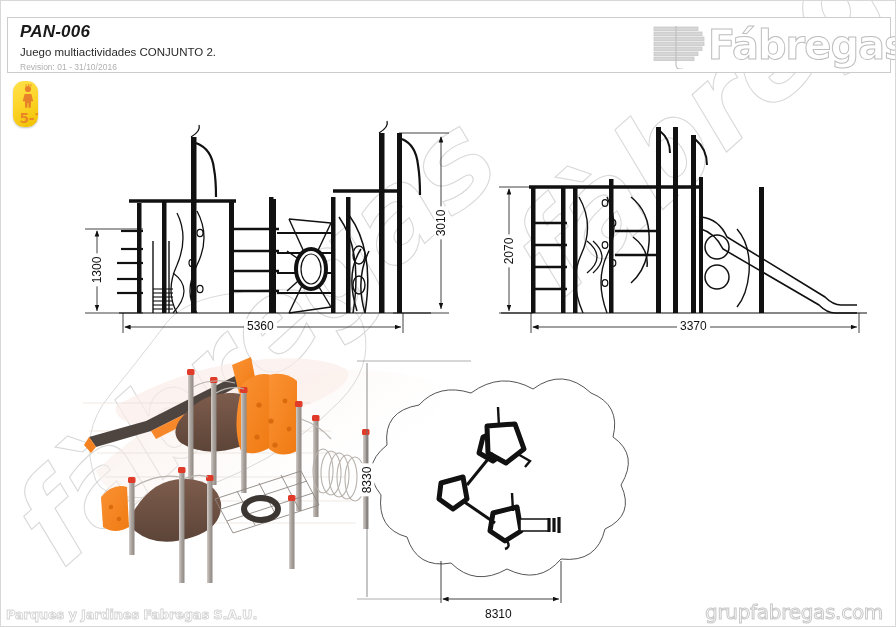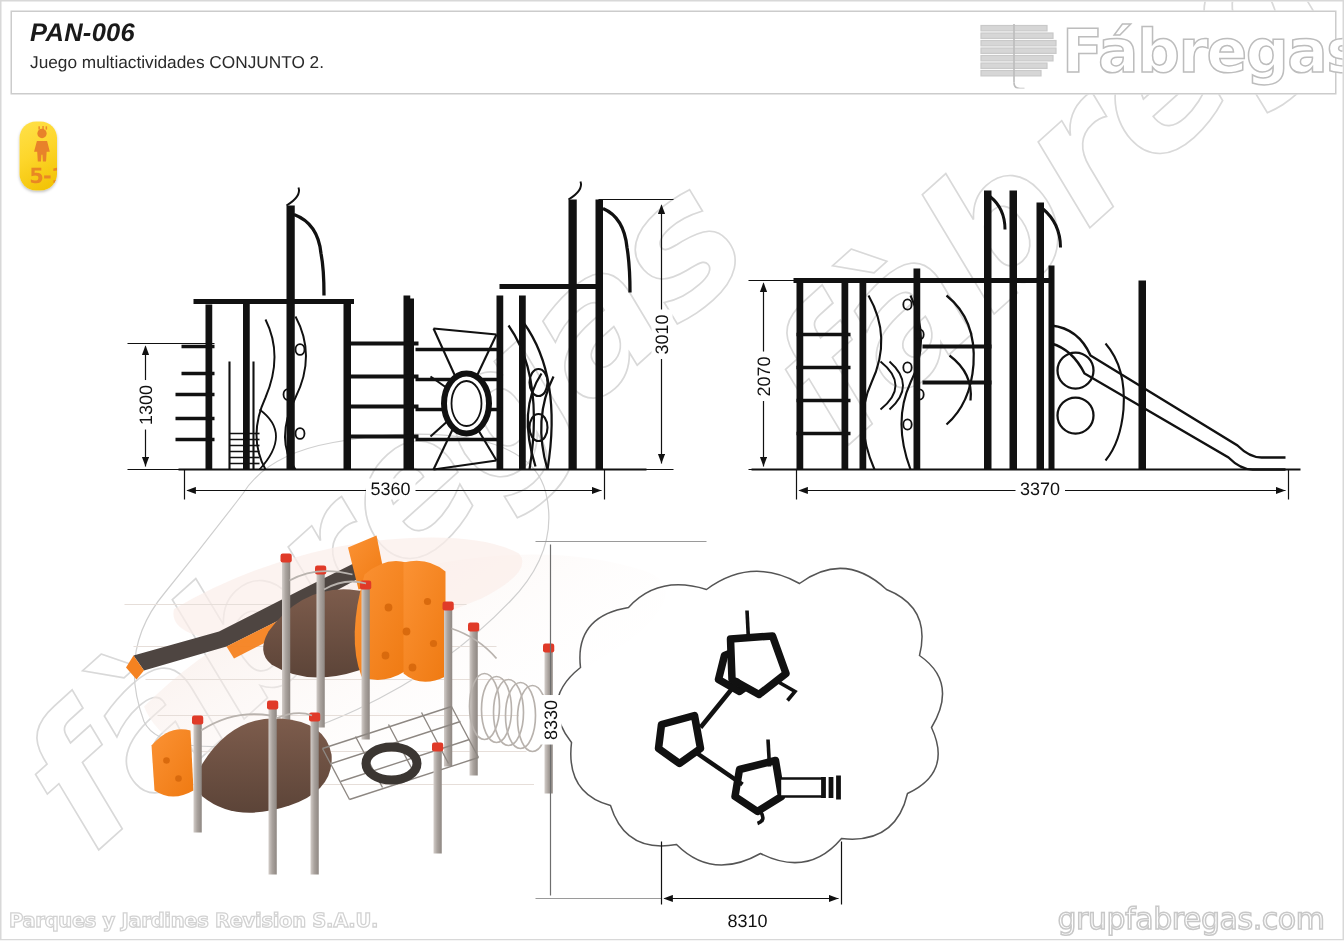--- a/index.html
+++ b/index.html
@@ -18,21 +18,21 @@
     background: #ffffff;
     overflow: hidden;
     box-sizing: border-box;
     border: 1px solid #d8d8d8;
   }
 
   
   #header {
     position: absolute;
     left: 6px;
-    top: 6px;
+    top: 16px;
     width: 884px;
     height: 56px;
     border: 1px solid #cccccc;
     background: #ffffff;
     box-sizing: border-box;
   }
   #header-left {
     position: absolute;
     left: 12px;
     top: 4px;
@@ -175,20 +175,21 @@
       </style>
     </defs>
     <text class="wmtxt" x="560" y="300" transform="rotate(-42 560 300)">fàbregas</text>
     <text class="wmtxt" x="60" y="570" transform="rotate(-42 60 570)">fàbregas</text>
   </svg>
 
   <div id="header">
     <div id="header-left">
       <div id="ref-code">PAN-006</div>
       <div id="ref-desc">Juego multiactividades CONJUNTO 2.</div>
+      <div id="ref-rev">Revision: 01 - 31/10/2016</div>
     </div>
 
     <div id="logo-wrap">
       <svg id="logo-mark" viewBox="0 0 56 44" xmlns="http://www.w3.org/2000/svg">
         <g stroke="#c9c9c9" stroke-width="0.8" fill="#d6d6d6">
           <rect x="2" y="2" width="44" height="3.6"></rect>
           <rect x="2" y="7" width="48" height="3.6"></rect>
           <rect x="2" y="12" width="50" height="3.6"></rect>
           <rect x="2" y="17" width="50" height="3.6"></rect>
           <rect x="2" y="22" width="48" height="3.6"></rect>
@@ -635,16 +636,16 @@
   <div class="dimtext" style="left:243px; top:318px;">5360</div>
 
   <div class="dimtext vert" style="left:492px; top:243px; transform:rotate(-90deg);">2070</div>
 
   <div class="dimtext" style="left:676px; top:318px;">3370</div>
 
   <div class="dimtext vert" style="left:350px; top:472px; transform:rotate(-90deg);">8330</div>
 
   <div class="dimtext" style="left:481px; top:590px;margin-top:16px;">8310</div>
 
-  <div id="footer-left">Parques y Jardines Revision S.A.U.</div>
+  <div id="footer-left">Parques y Jardines Fabregas S.A.U.</div>
   <div id="footer-right">grupfabregas.com</div>
 
 </div>
 
 </body></html>

